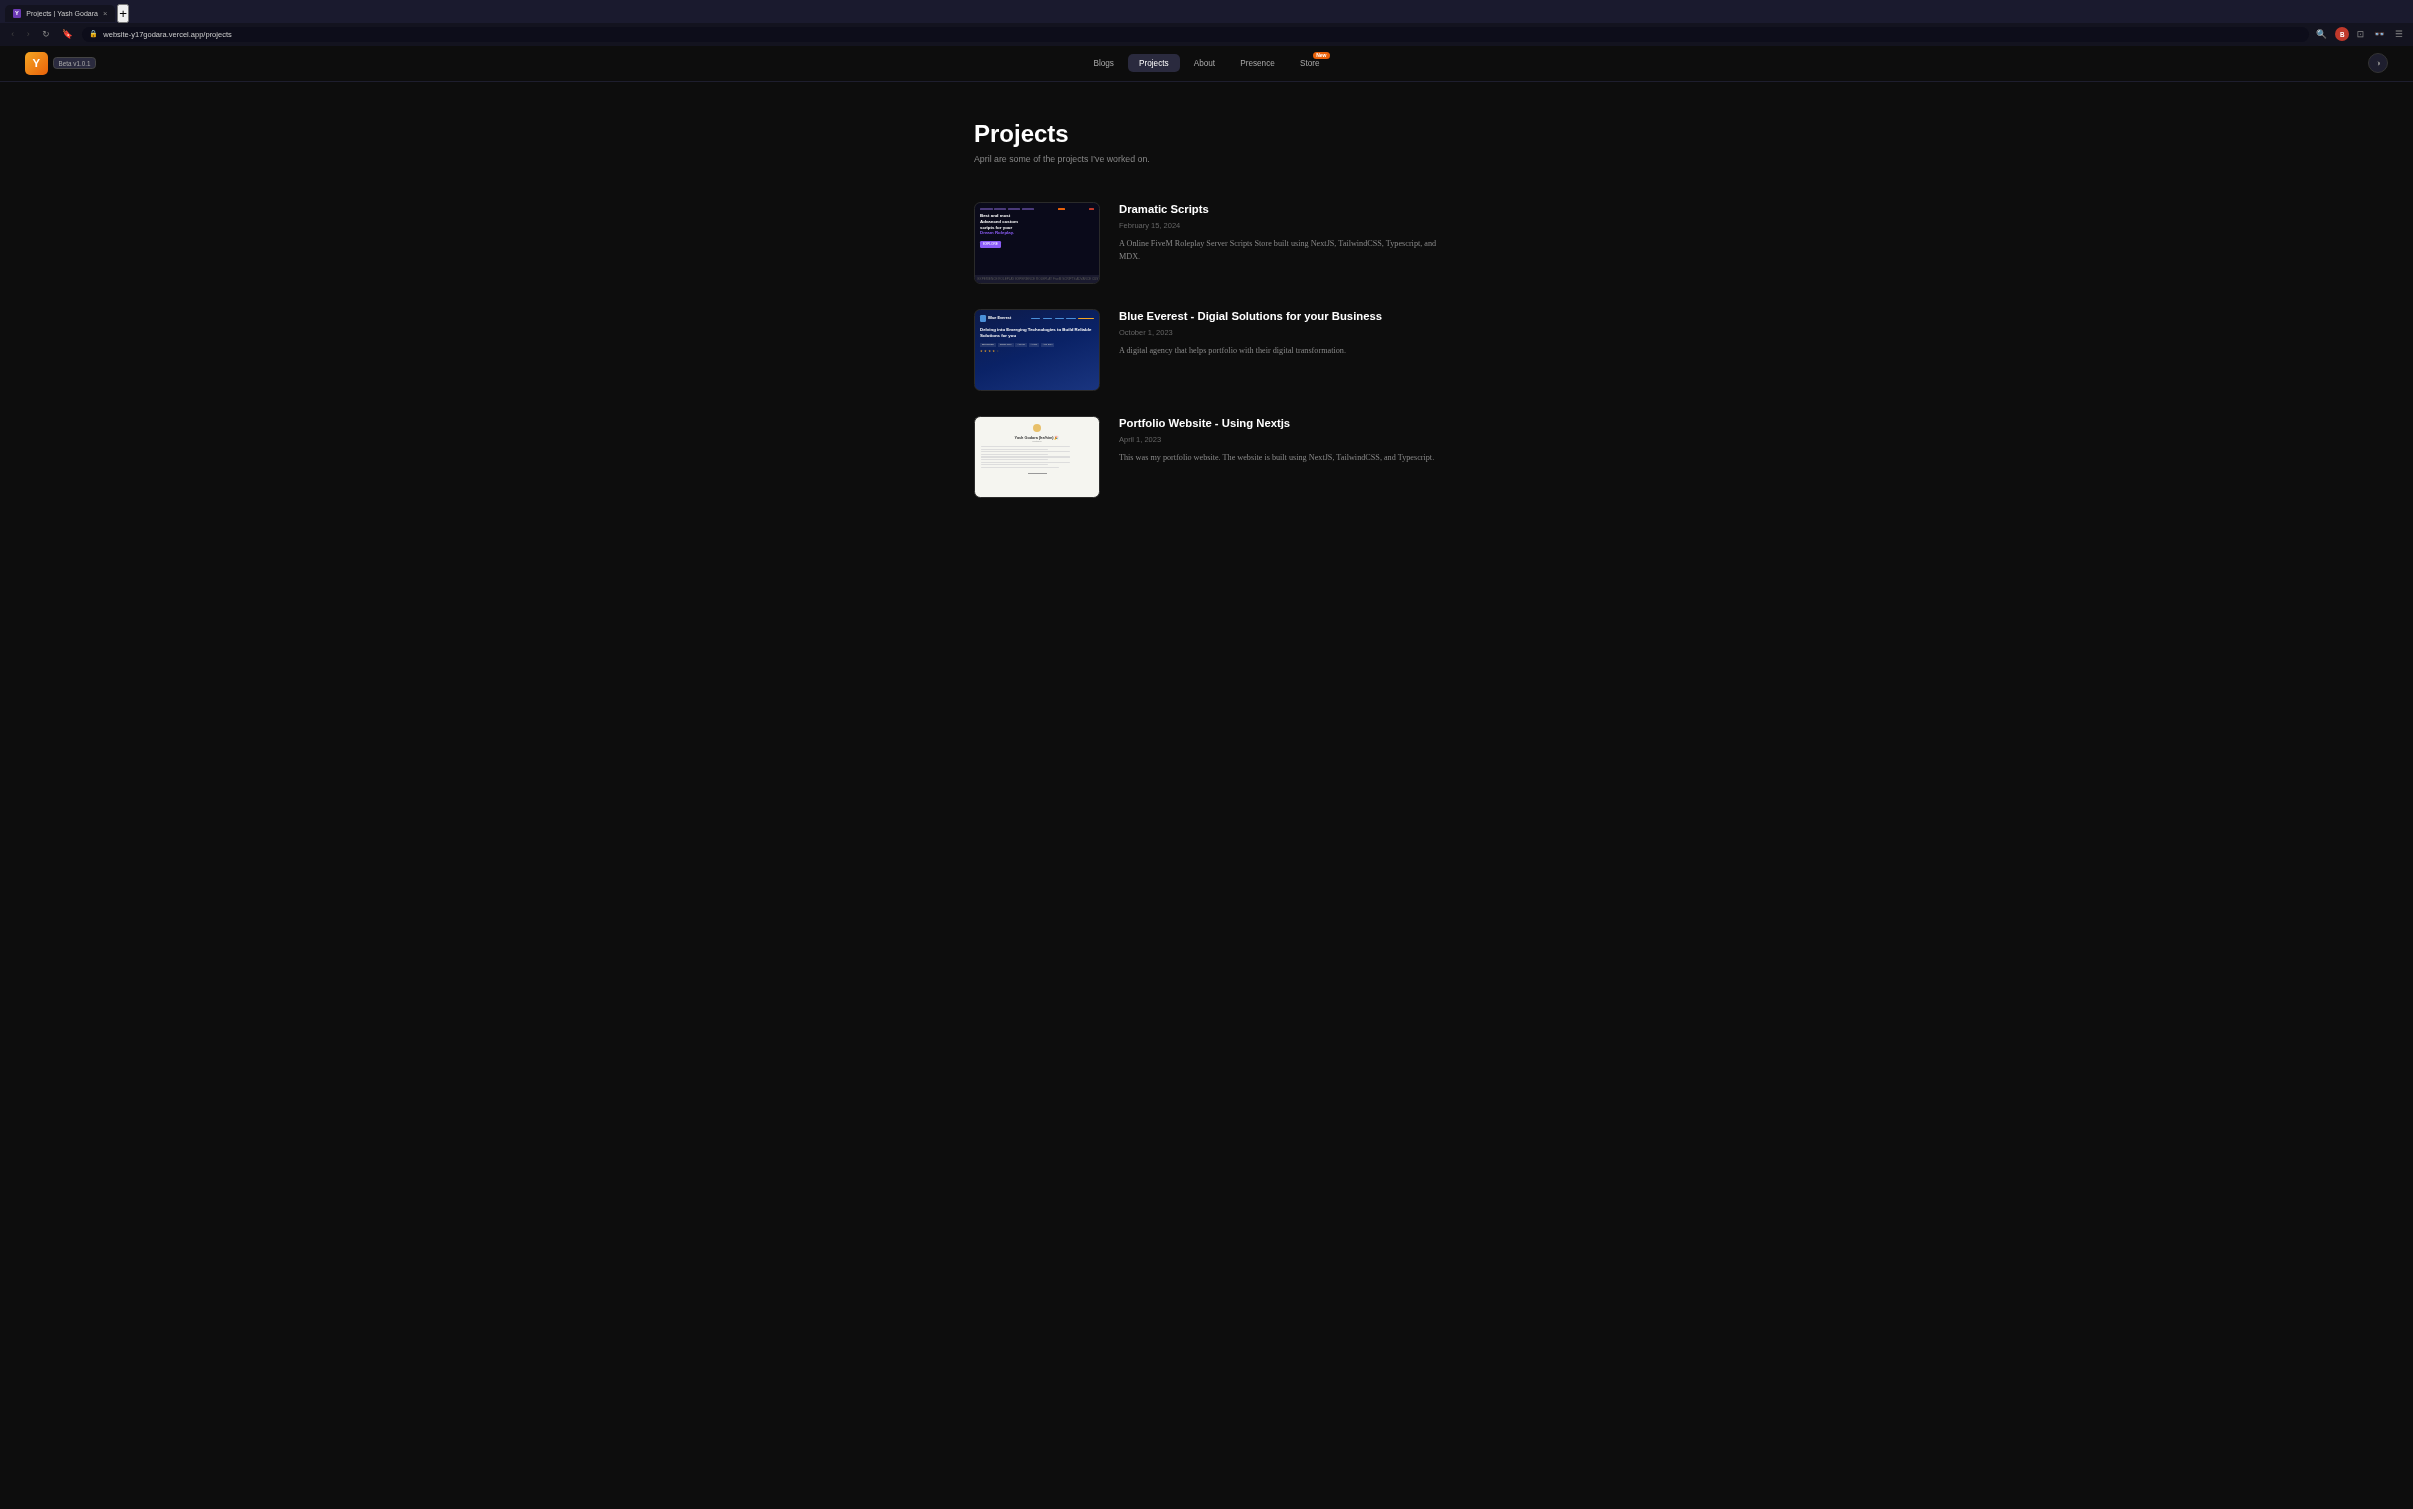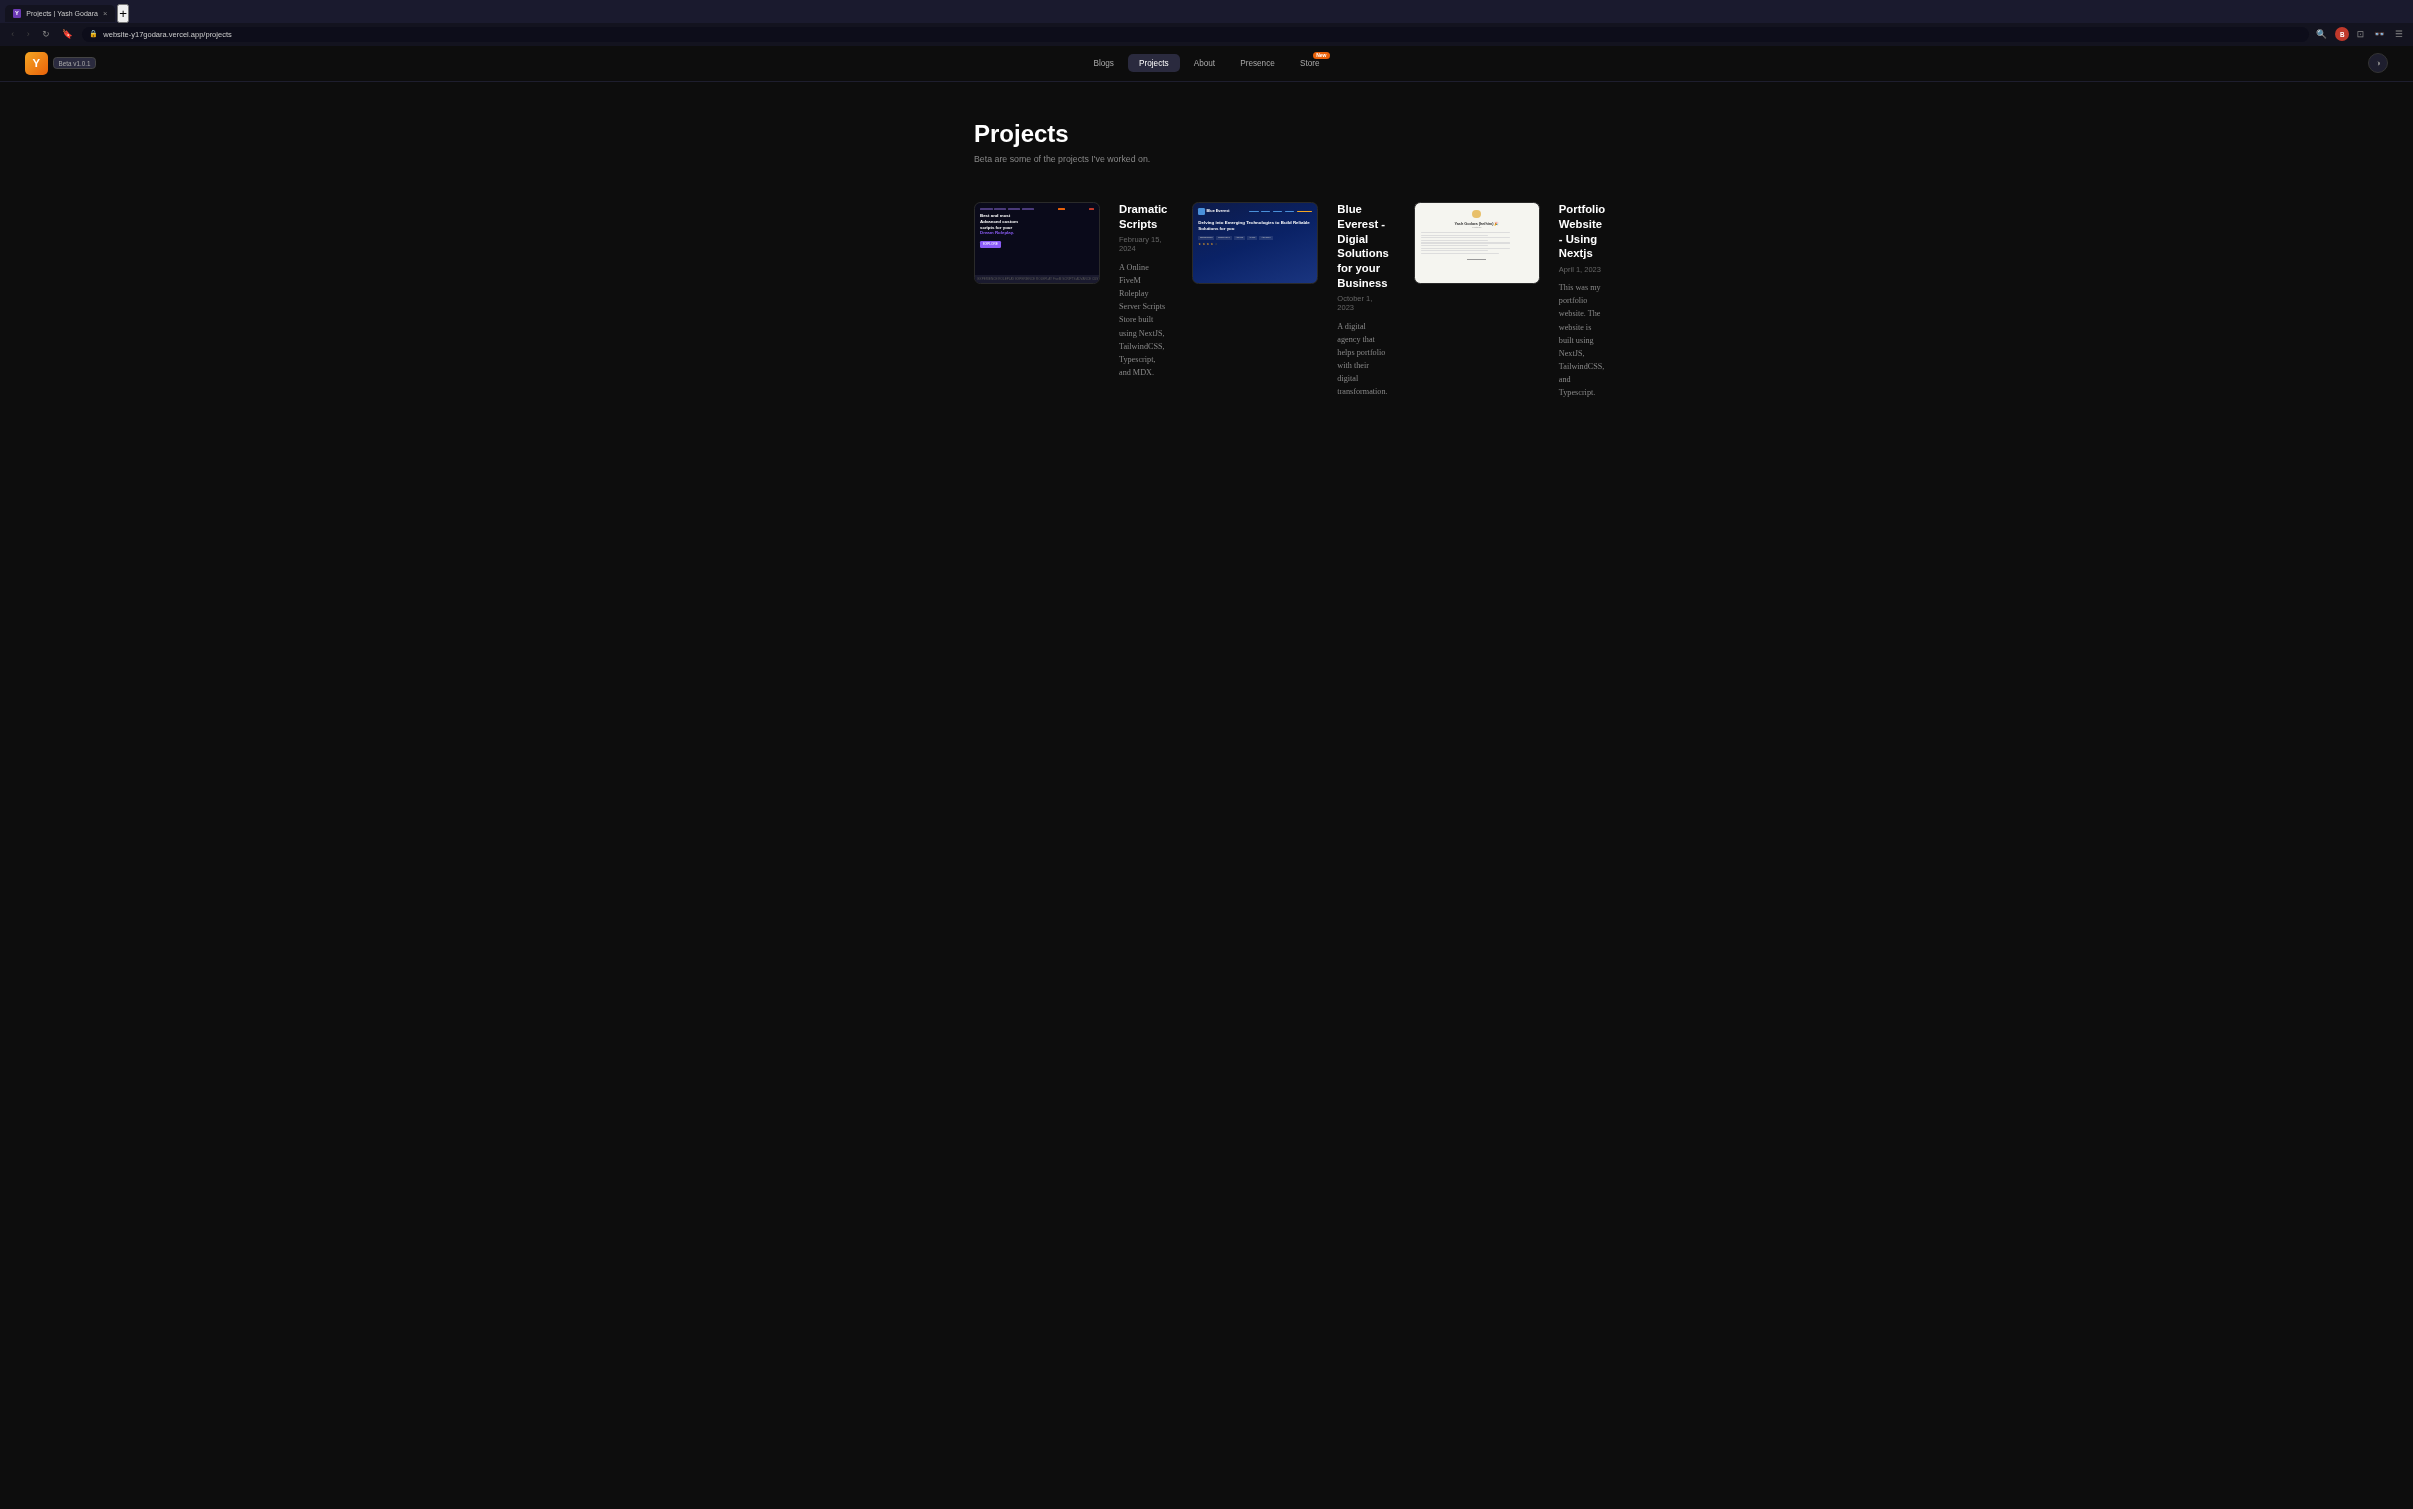--- a/index.html
+++ b/index.html
@@ -210,21 +210,21 @@
     }
     .page-subtitle {
       font-size: 8.8px;
       color: #888;
       margin-bottom: 38px;
     }
 
     
     .projects-list {
       display: flex;
-      flex-direction: row;
+      flex-direction: column;
       gap: 25px;
     }
     .project-card {
       display: flex;
       gap: 19px;
       align-items: flex-start;
     }
     .project-thumbnail {
       width: 126px;
       min-width: 126px;
@@ -381,21 +381,21 @@
       <span>Store</span>
       <span class="new-badge">New</span>
     </div>
   </div>
 
   <div class="theme-toggle">◑</div>
 </nav>
 
 <main class="main-content">
   <h1 class="page-title">Projects</h1>
-  <p class="page-subtitle">Beta are some of the projects I've worked on.</p>
+  <p class="page-subtitle">April are some of the projects I've worked on.</p>
 
   <div class="projects-list">
 
     <div class="project-card">
       <div class="project-thumbnail thumb-dramatic">
         <div class="tb">
           <span></span>
             <span></span>
             <span></span>
             <span></span>

